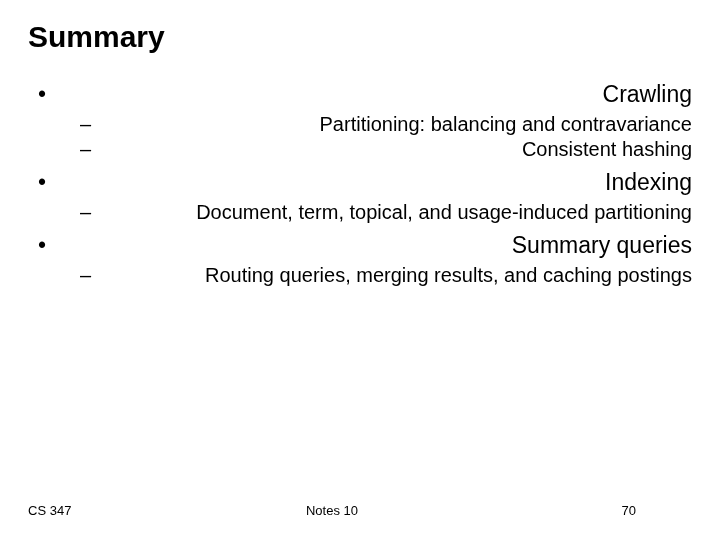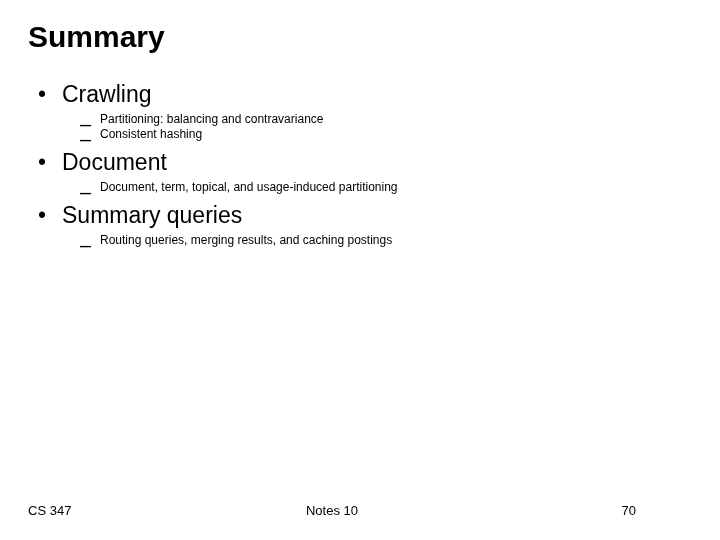--- a/index.html
+++ b/index.html
@@ -26,38 +26,39 @@
     ul.level1 {
       list-style: none;
       padding-left: 8px;
     }
     ul.level1 > li {
       position: relative;
       padding-left: 26px;
       font-size: 23px;
       line-height: 1.3;
       margin-bottom: 2px;
+      text-align: right;
     }
     ul.level1 > li::before {
       content: "•";
       position: absolute;
       left: 2px;
       top: 0;
       font-size: 23px;
     }
     ul.level2 {
       list-style: none;
       padding-left: 18px;
       margin-top: 2px;
       margin-bottom: 6px;
     }
     ul.level2 > li {
       position: relative;
       padding-left: 20px;
-      font-size: 12px;
+      font-size: 20px;
       line-height: 1.25;
     }
     ul.level2 > li::before {
       content: "–";
       position: absolute;
       left: 0;
       top: 0;
       font-size: 20px;
     }
     .footer {
@@ -85,21 +86,21 @@
 
   <ul class="level1">
     <li>
       <span>Crawling</span>
       <ul class="level2">
         <li>Partitioning: balancing and contravariance</li>
         <li>Consistent hashing</li>
       </ul>
     </li>
     <li>
-      <span>Document</span>
+      <span>Indexing</span>
       <ul class="level2">
         <li>Document, term, topical, and usage-induced partitioning</li>
       </ul>
     </li>
     <li>
       <span>Summary queries</span>
       <ul class="level2">
         <li>Routing queries, merging results, and caching postings</li>
       </ul>
     </li>

